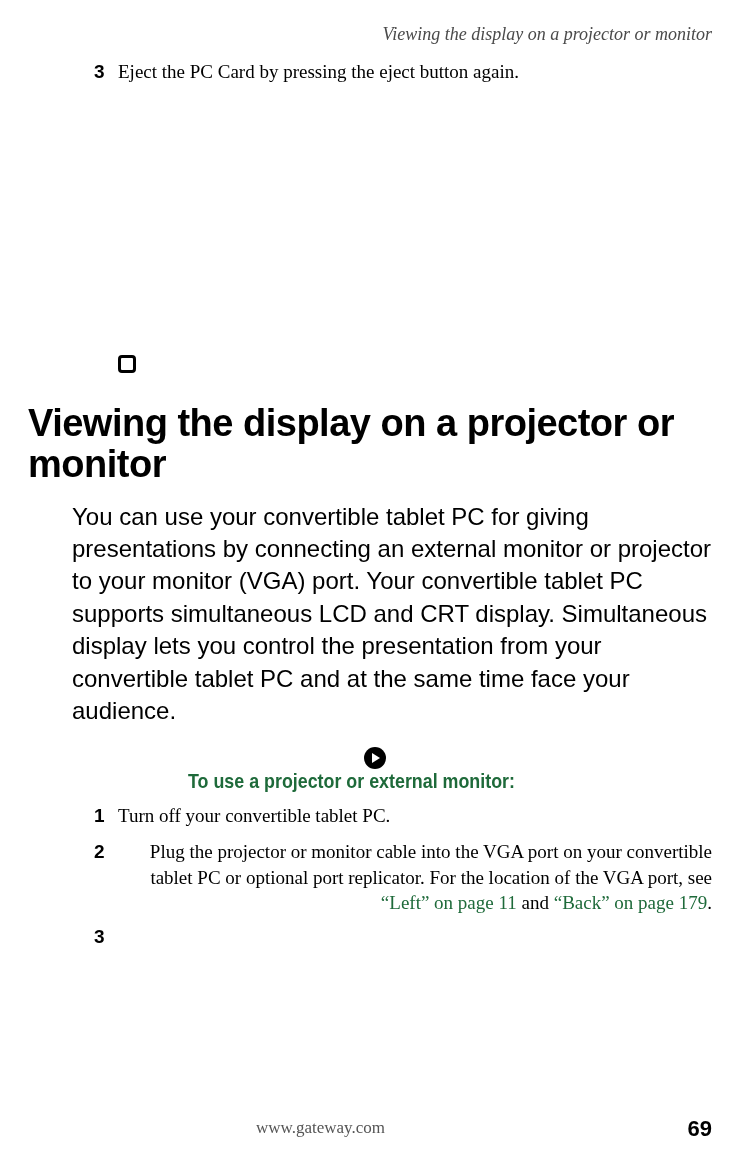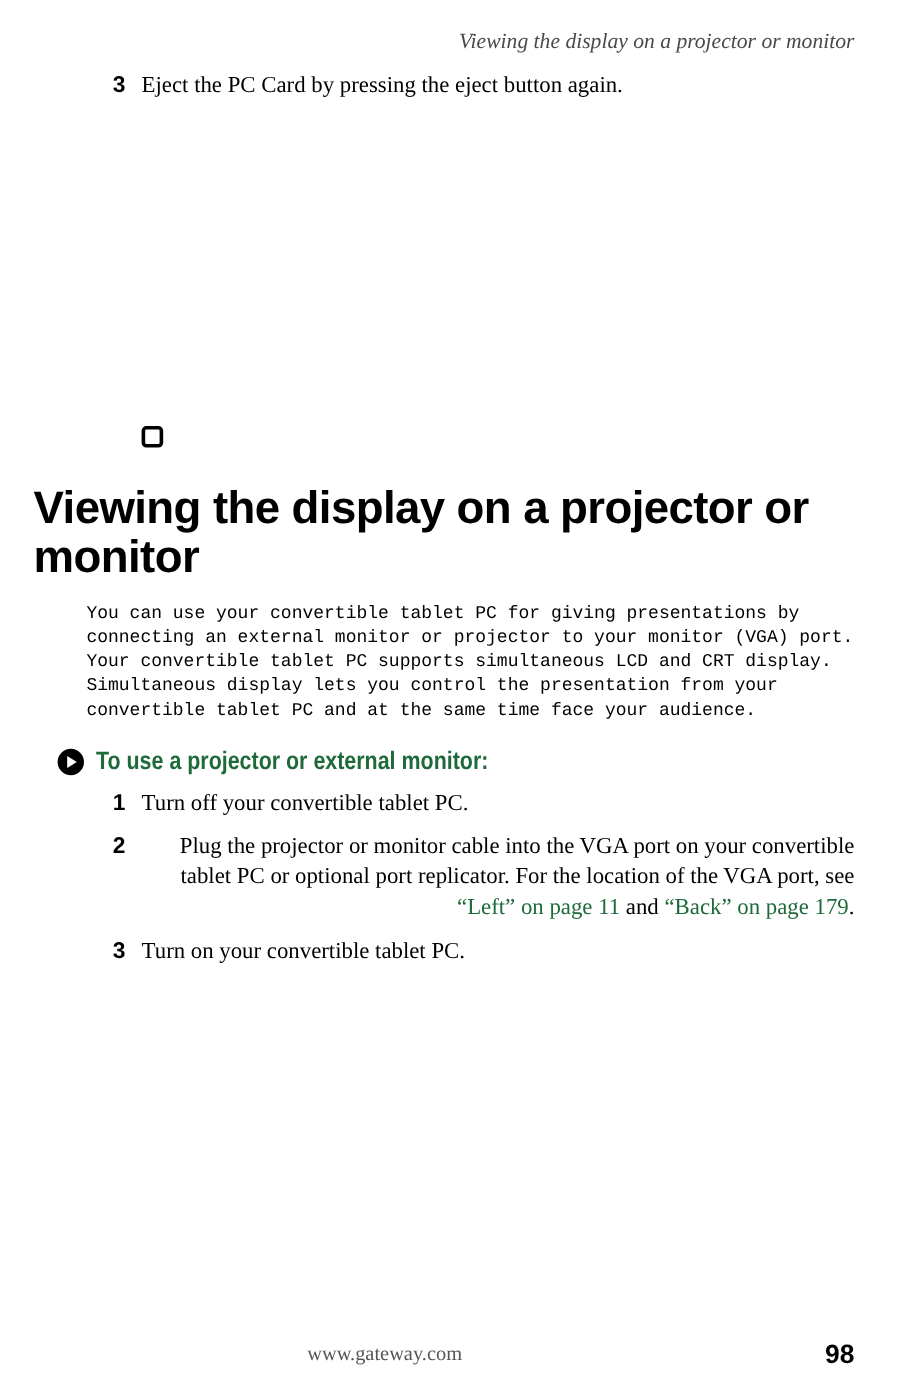--- a/index.html
+++ b/index.html
@@ -6,22 +6,22 @@
   html, body { width: 752px; height: 1162px; background: #fff; font-family: Georgia, 'Times New Roman', serif; color: #000; }
   .page { position: relative; width: 752px; height: 1162px; padding: 24px 40px 24px 28px; }
   .running-head { font-style: italic; color: #4a4a4a; text-align: right; font-size: 18px; margin-bottom: 14px; font-family: Georgia, serif; }
   .step-line { display: flex; align-items: baseline; margin-left: 66px; margin-bottom: 10px; }
   .step-num { font-weight: bold; font-family: Arial, Helvetica, sans-serif; color: #000; font-size: 19px; margin-right: 8px; min-width: 16px; }
   .step-text { font-family: Georgia, serif; font-size: 19px; line-height: 1.35; text-align: right; }
   .spacer-large { height: 260px; }
   .end-icon { margin-left: 90px; margin-top: 0; }
   .end-icon-box { width: 18px; height: 18px; border: 3px solid #000; border-radius: 4px; display: inline-block; }
   .section-heading { font-family: Arial, Helvetica, sans-serif; font-weight: 800; font-size: 38px; line-height: 1.08; margin-top: 26px; margin-bottom: 16px; letter-spacing: -0.5px; }
-  .body-para { font-family: Liberation Mono, monospace; font-size: 15px; line-height: 1.35; margin-left: 44px; margin-right: 0; margin-bottom: 20px; margin-top: 16px; }
-  .procedure-head { display: flex; align-items: center; margin-left: 20px; margin-bottom: 10px; }
+  .body-para { font-family: Liberation Sans, sans-serif; font-size: 24px; line-height: 1.35; margin-left: 44px; margin-right: 0; margin-bottom: 20px; margin-top: 16px; }
+  .procedure-head { display: flex; align-items: center; margin-left: 20px; margin-bottom: 10px; flex-direction: column; }
   .play-icon { width: 22px; height: 22px; border-radius: 50%; background: #000; display: inline-flex; align-items: center; justify-content: center; margin-right: 10px; flex-shrink: 0; }
   .play-tri { width: 0; height: 0; border-top: 5px solid transparent; border-bottom: 5px solid transparent; border-left: 8px solid #fff; margin-left: 2px; }
   .procedure-title { font-family: Arial, Helvetica, sans-serif; font-weight: bold; color: #1e6a3a; font-size: 21px; letter-spacing: 0; transform: scaleX(0.85); transform-origin: left center; }
   .link-text { color: #1e6a3a; margin-top: 20px; }
   .footer { position: absolute; bottom: 24px; left: 0; width: 604px; text-align: center; font-family: Georgia, serif; font-size: 17px; color: #555; padding-left: 37px; }
   .page-num { position: absolute; bottom: 20px; right: 40px; font-family: Arial, Helvetica, sans-serif; font-weight: bold; font-size: 22px; color: #000; }
 </style>
 </head>
 <body>
 
@@ -58,19 +58,18 @@
 
   <div class="step-line">
     <span class="step-num">2</span>
     <span class="step-text">
       <span>Plug the projector or monitor cable into the VGA port on your convertible tablet PC or optional port replicator. For the location of the VGA port, see </span><span class="link-text">“Left” on page 11</span><span> and </span><span class="link-text">“Back” on page 179</span><span>.</span>
     </span>
   </div>
 
   <div class="step-line">
     <span class="step-num">3</span>
-    <span class="step-text">Turn on your convertible tablet PC.</span>
   </div>
 
   <div class="footer">www.gateway.com</div>
-  <div class="page-num">98</div>
+  <div class="page-num">69</div>
 
 </div>
 
 </body></html>

